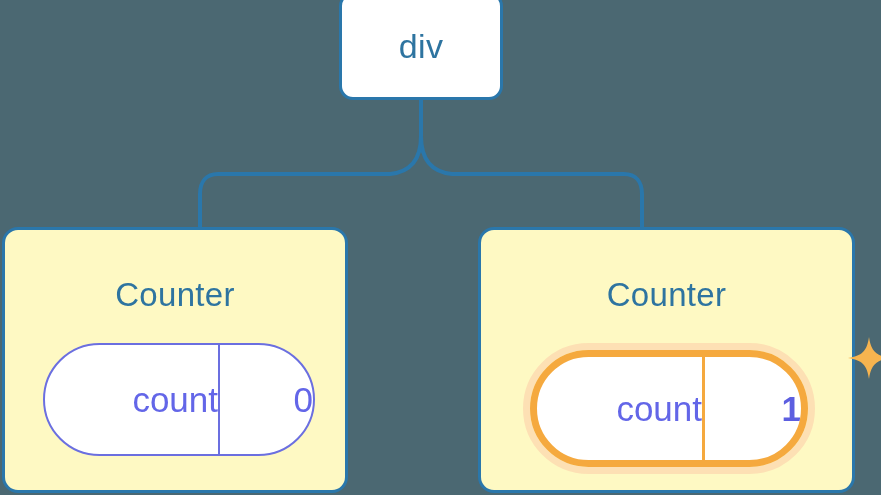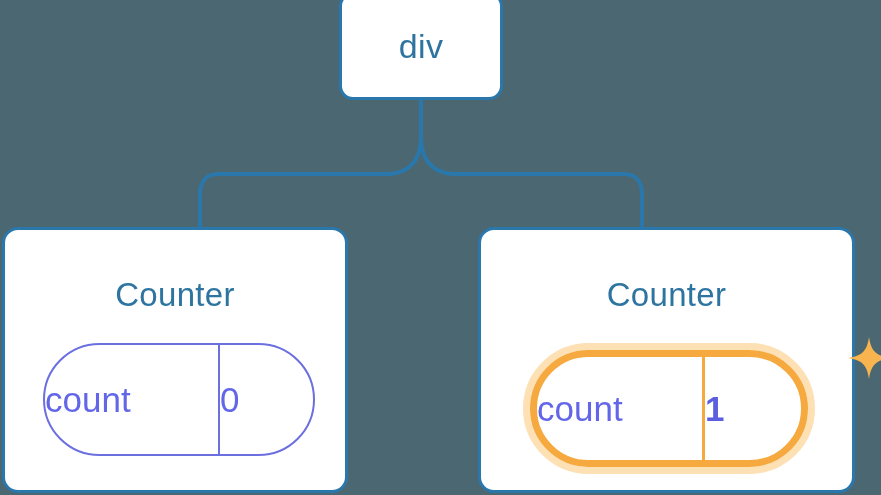--- a/index.html
+++ b/index.html
@@ -51,21 +51,21 @@
     font-size: 34px;
     color: #2e74a0;
     letter-spacing: 0.4px;
     line-height: 1;
     font-weight: 400;
   }
 
   
   .card {
     position: absolute;
-    background: #ffffff;
+    background: #fef9c3;
     border: 3px solid #2a77ab;
     border-radius: 16px;
     box-sizing: border-box;
   }
   .card-left {
     left: 2px;
     top: 227px;
     width: 346px;
     height: 266px;
   }
@@ -105,21 +105,21 @@
   }
   .pill-plain {
     width: 272px;
     height: 113px;
     border: 2px solid #6b6fe0;
     border-radius: 999px;
   }
   .pill-key, .pill-val {
     display: flex;
     align-items: center;
-    justify-content: flex-start;
+    justify-content: flex-end;
     box-sizing: border-box;
   }
   .pill-plain .pill-key {
     width: 175px;
     border-right: 2px solid #6b6fe0;
   }
   .pill-plain .pill-val {
     flex: 1;
   }
   .pill-key-text {

